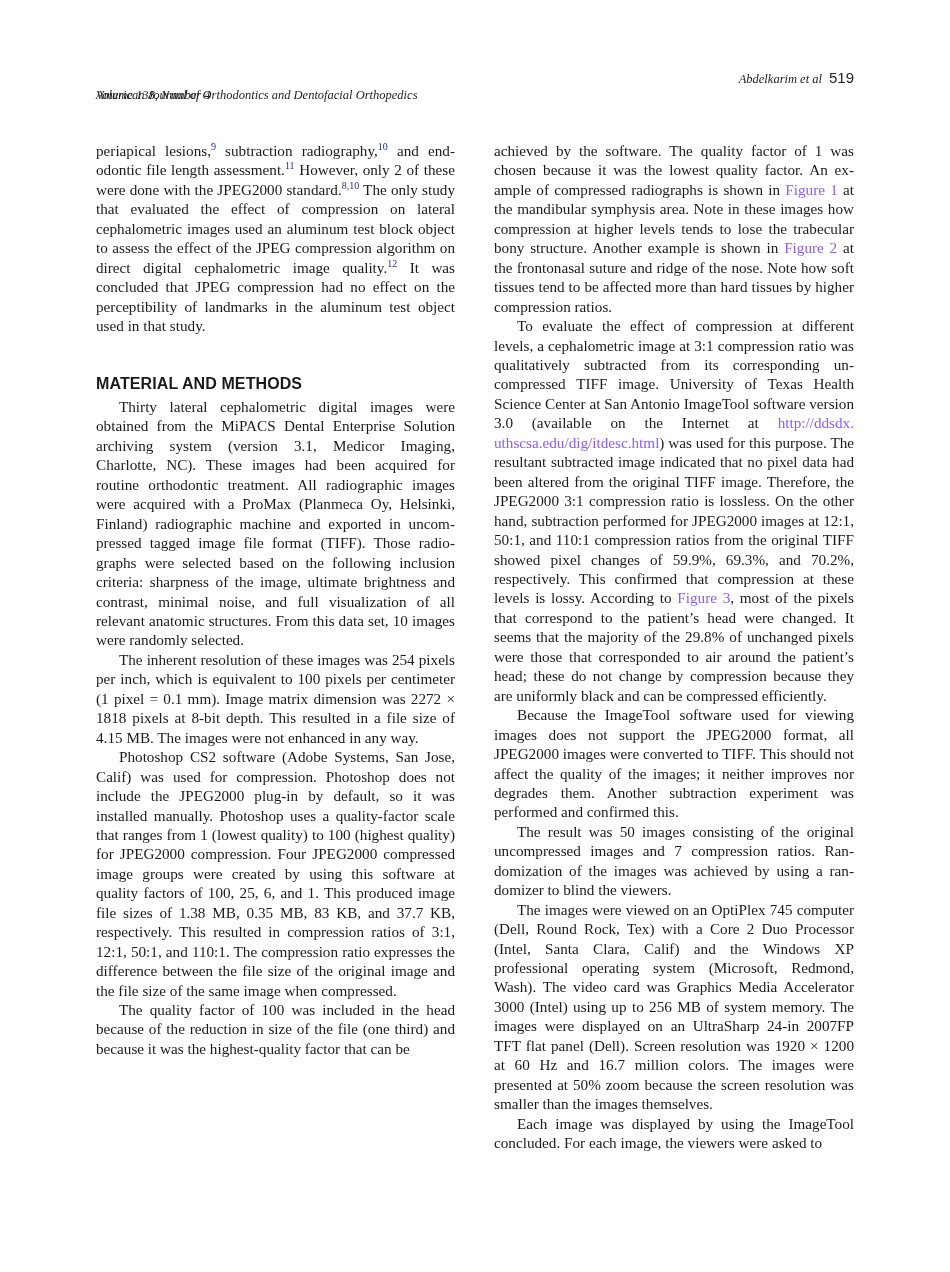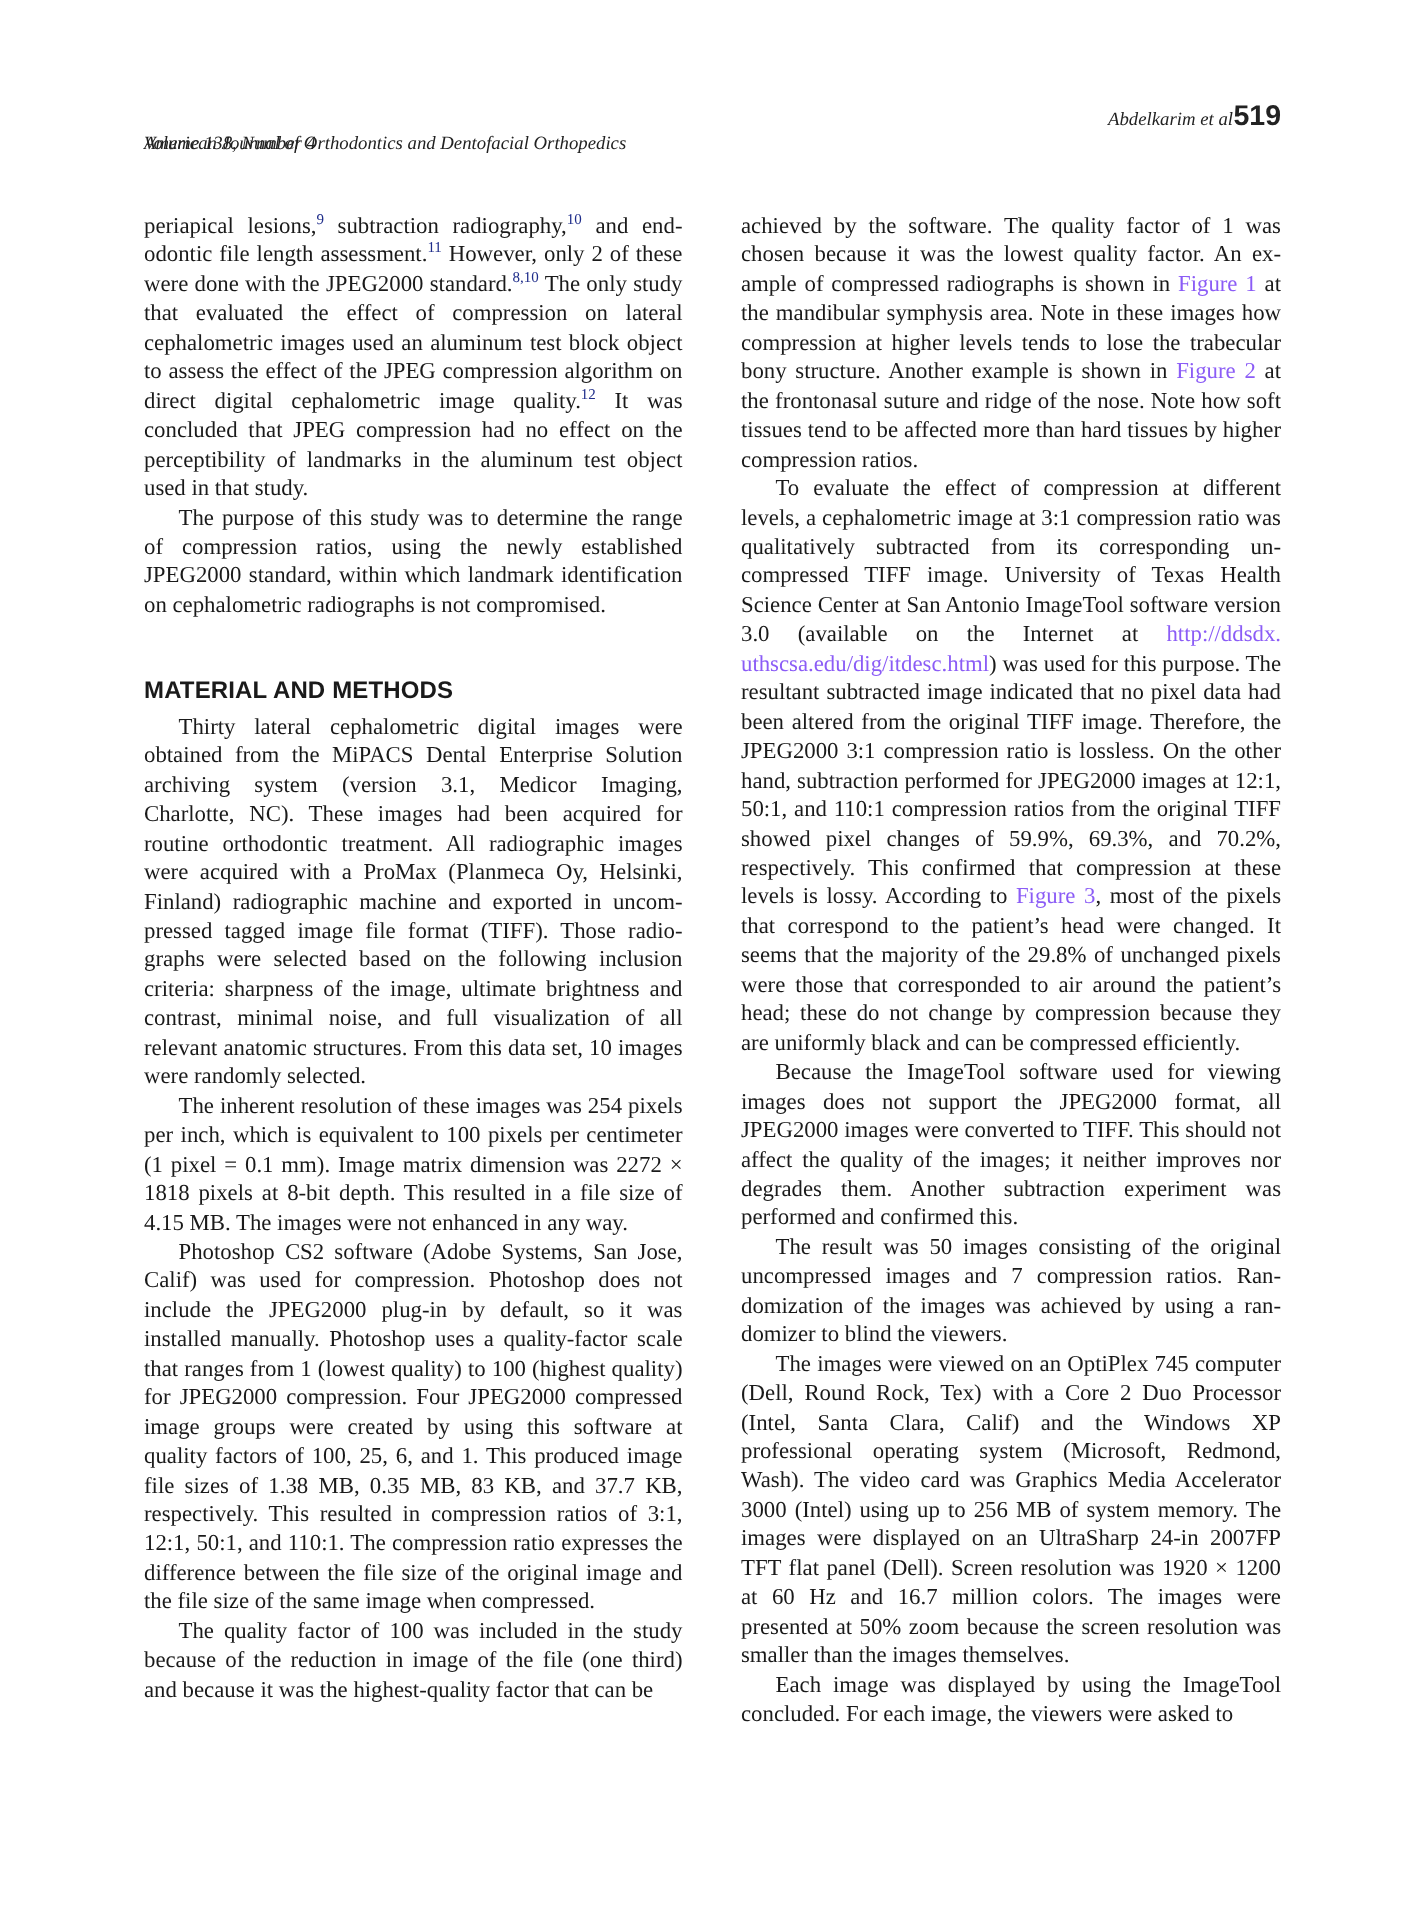--- a/index.html
+++ b/index.html
@@ -1,21 +1,21 @@
 <!DOCTYPE html>
 <html><head>
   <meta charset="utf-8">
   <style>
     html, body { margin: 0; padding: 0; background: #ffffff; }
     body { width: 950px; height: 1272px; position: relative; overflow: hidden; color: #1a1a1a; }
     .header { position: absolute; top: 71px; left: 96px; width: 758px; font-family: "Liberation Serif", serif; font-style: italic; font-size: 12.5px; line-height: 16px; color: #222; }
     .header .journal { position: absolute; left: 0; top: 16px; white-space: nowrap; }
     .header .volume { position: absolute; left: 0; top: 16px; white-space: nowrap; }
     .header .running { position: absolute; right: 32px; top: 0; white-space: nowrap; }
-    .header .pageno { position: absolute; right: 0; top: -1px; font-family: "Liberation Sans", sans-serif; font-style: normal; font-weight: bold; font-size: 19px; margin-left: 34px; }
+    .header .pageno { position: absolute; right: 0; top: -1px; font-family: "Liberation Sans", sans-serif; font-style: normal; font-weight: normal; font-size: 15px; margin-left: 34px; }
     .col { position: absolute; top: 141px; width: 359px; font-family: "Liberation Serif", serif; font-size: 15.2px; line-height: 19.45px; text-align: justify; hyphens: manual; color: #1a1a1a; }
     .col.left { left: 96px; }
     .col.right { left: 494px; width: 360px; }
     .col p { margin: 0; text-indent: 0; }
     .col p.ind { text-indent: 23px; }
     sup { font-size: 10px; line-height: 0; vertical-align: 6px; color: #1f2d8a; }
     .link { color: #8b5cf6; }
     .section-heading { font-family: "Liberation Sans", sans-serif; font-weight: bold; font-size: 16px; margin: 38px 0 4px 0; line-height: 19.45px; letter-spacing: 0.1px; }
   </style>
 </head>
@@ -23,26 +23,25 @@
 
 <div class="header">
   <span class="journal">American Journal of Orthodontics and Dentofacial Orthopedics</span>
   <span class="volume">Volume 138, Number 4</span>
   <span class="running">Abdelkarim et al</span>
   <span class="pageno">519</span>
 </div>
 
 <div class="col left">
   <p><span>periapical lesions,</span><sup>9</sup><span> subtraction radiography,</span><sup>10</sup><span> and end­odontic file length assessment.</span><sup>11</sup><span> However, only 2 of these were done with the JPEG2000 standard.</span><sup>8,10</sup><span> The only study that evaluated the effect of compression on lateral cephalometric images used an aluminum test block object to assess the effect of the JPEG compression algorithm on direct digital cephalometric image quality.</span><sup>12</sup><span> It was concluded that JPEG compres­sion had no effect on the perceptibility of landmarks in the aluminum test object used in that study.</span></p>
-  <p class="ind">The purpose of this study was to determine the range of compression ratios, using the newly established JPEG2000 standard, within which landmark identifica­tion on cephalometric radiographs is not compromised.</p>
   <div class="section-heading">MATERIAL AND METHODS</div>
   <p class="ind">Thirty lateral cephalometric digital images were obtained from the MiPACS Dental Enterprise Solution archiving system (version 3.1, Medicor Imaging, Charlotte, NC). These images had been acquired for routine orthodontic treatment. All radiographic images were acquired with a ProMax (Planmeca Oy, Helsinki, Finland) radiographic machine and exported in uncom­pressed tagged image file format (TIFF). Those radio­graphs were selected based on the following inclusion criteria: sharpness of the image, ultimate brightness and contrast, minimal noise, and full visualization of all relevant anatomic structures. From this data set, 10 images were randomly selected.</p>
   <p class="ind">The inherent resolution of these images was 254 pixels per inch, which is equivalent to 100 pixels per centimeter (1 pixel = 0.1 mm). Image matrix dimension was 2272 × 1818 pixels at 8-bit depth. This resulted in a file size of 4.15 MB. The images were not enhanced in any way.</p>
   <p class="ind">Photoshop CS2 software (Adobe Systems, San Jose, Calif) was used for compression. Photoshop does not include the JPEG2000 plug-in by default, so it was installed manually. Photoshop uses a quality-factor scale that ranges from 1 (lowest quality) to 100 (highest quality) for JPEG2000 compression. Four JPEG2000 compressed image groups were created by using this software at quality factors of 100, 25, 6, and 1. This pro­duced image file sizes of 1.38 MB, 0.35 MB, 83 KB, and 37.7 KB, respectively. This resulted in compression ratios of 3:1, 12:1, 50:1, and 110:1. The compression ra­tio expresses the difference between the file size of the original image and the file size of the same image when compressed.</p>
-  <p class="ind">The quality factor of 100 was included in the study because of the reduction in image of the file (one third) and because it was the highest-quality factor that can be</p>
+  <p class="ind">The quality factor of 100 was included in the head because of the reduction in size of the file (one third) and because it was the highest-quality factor that can be</p>
 </div>
 
 <div class="col right">
   <p><span>achieved by the software. The quality factor of 1 was chosen because it was the lowest quality factor. An ex­ample of compressed radiographs is shown in </span><span class="link">Figure 1</span><span> at the mandibular symphysis area. Note in these images how compression at higher levels tends to lose the trabecular bony structure. Another example is shown in </span><span class="link">Figure 2</span><span> at the frontonasal suture and ridge of the nose. Note how soft tissues tend to be affected more than hard tissues by higher compression ratios.</span></p>
   <p class="ind"><span>To evaluate the effect of compression at different levels, a cephalometric image at 3:1 compression ratio was qualitatively subtracted from its corresponding un­compressed TIFF image. University of Texas Health Science Center at San Antonio ImageTool software ver­sion 3.0 (available on the Internet at </span><span class="link">http://ddsdx.​uthscsa.edu/dig/itdesc.html</span><span>) was used for this purpose. The resultant subtracted image indicated that no pixel data had been altered from the original TIFF image. Therefore, the JPEG2000 3:1 compression ratio is loss­less. On the other hand, subtraction performed for JPEG2000 images at 12:1, 50:1, and 110:1 compression ratios from the original TIFF showed pixel changes of 59.9%, 69.3%, and 70.2%, respectively. This confirmed that compression at these levels is lossy. According to </span><span class="link">Figure 3</span><span>, most of the pixels that correspond to the pa­tient’s head were changed. It seems that the majority of the 29.8% of unchanged pixels were those that corre­sponded to air around the patient’s head; these do not change by compression because they are uniformly black and can be compressed efficiently.</span></p>
   <p class="ind">Because the ImageTool software used for viewing images does not support the JPEG2000 format, all JPEG2000 images were converted to TIFF. This should not affect the quality of the images; it neither improves nor degrades them. Another subtraction experiment was performed and confirmed this.</p>
   <p class="ind">The result was 50 images consisting of the original uncompressed images and 7 compression ratios. Ran­domization of the images was achieved by using a ran­domizer to blind the viewers.</p>
   <p class="ind">The images were viewed on an OptiPlex 745 com­puter (Dell, Round Rock, Tex) with a Core 2 Duo Proces­sor (Intel, Santa Clara, Calif) and the Windows XP professional operating system (Microsoft, Redmond, Wash). The video card was Graphics Media Accelerator 3000 (Intel) using up to 256 MB of system memory. The images were displayed on an UltraSharp 24-in 2007FP TFT flat panel (Dell). Screen resolution was 1920 × 1200 at 60 Hz and 16.7 million colors. The images were presented at 50% zoom because the screen resolution was smaller than the images themselves.</p>
   <p class="ind">Each image was displayed by using the ImageTool concluded. For each image, the viewers were asked to</p>
 </div>

